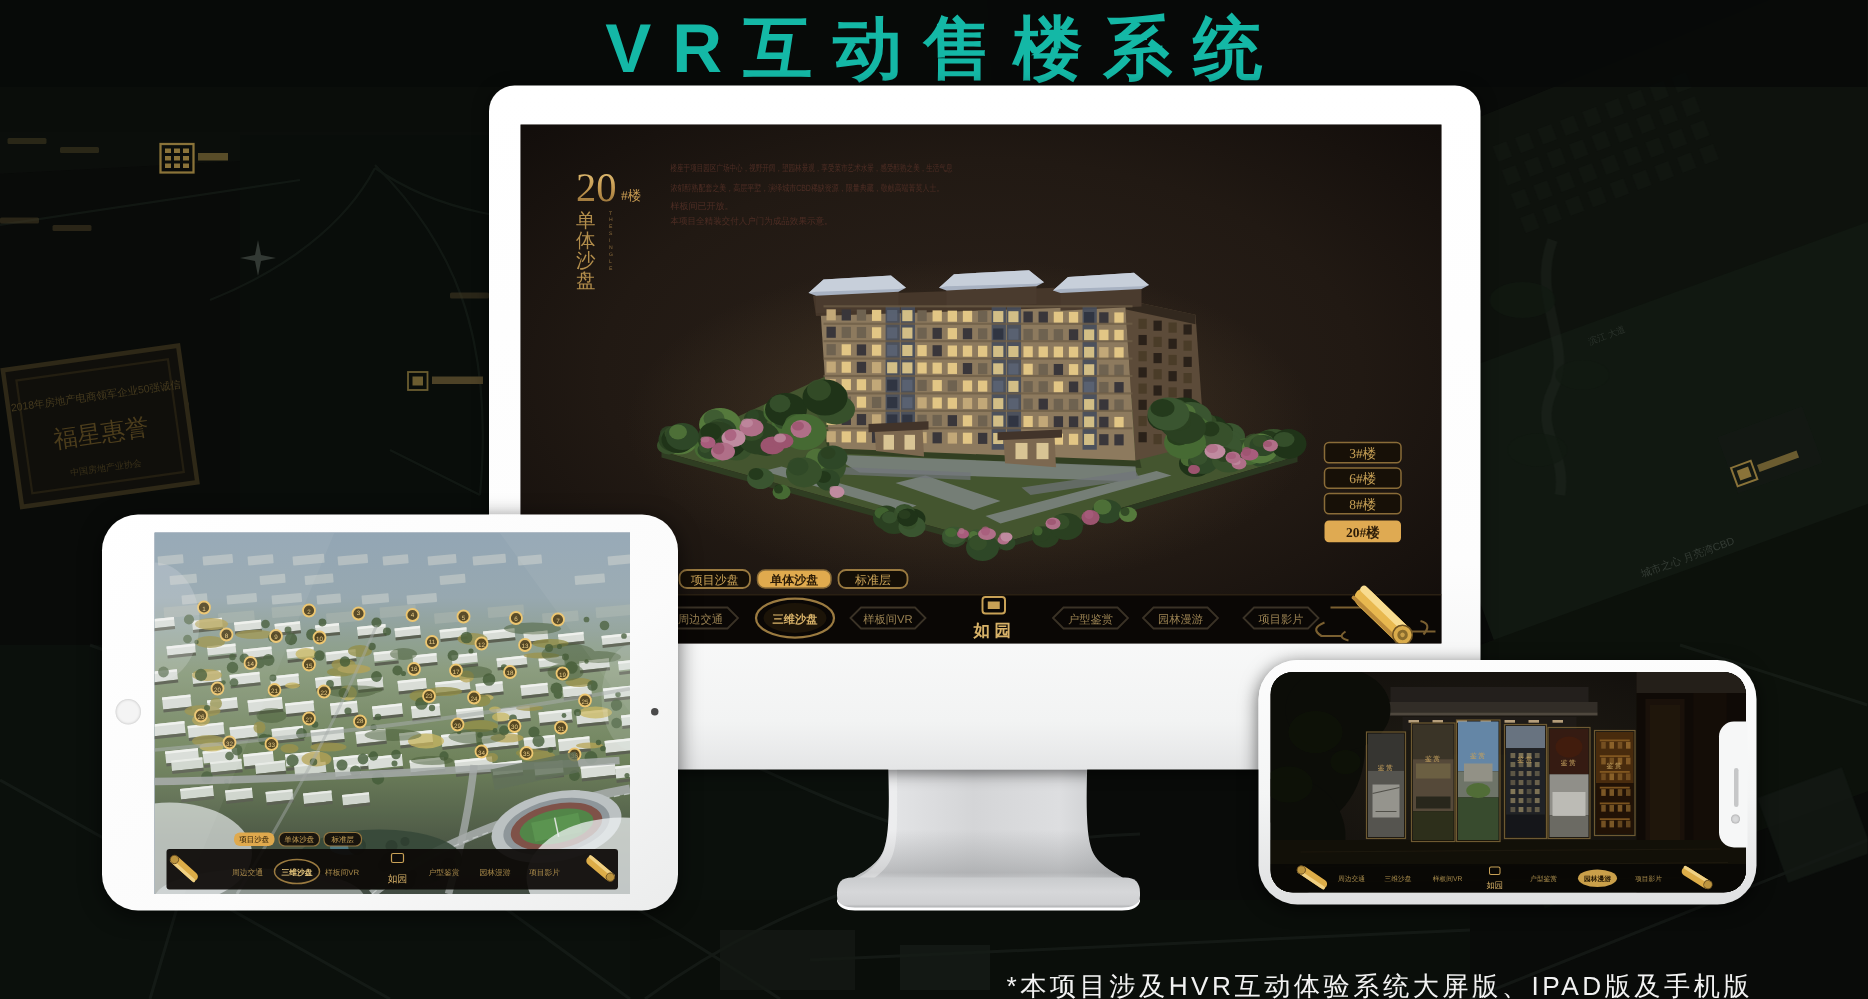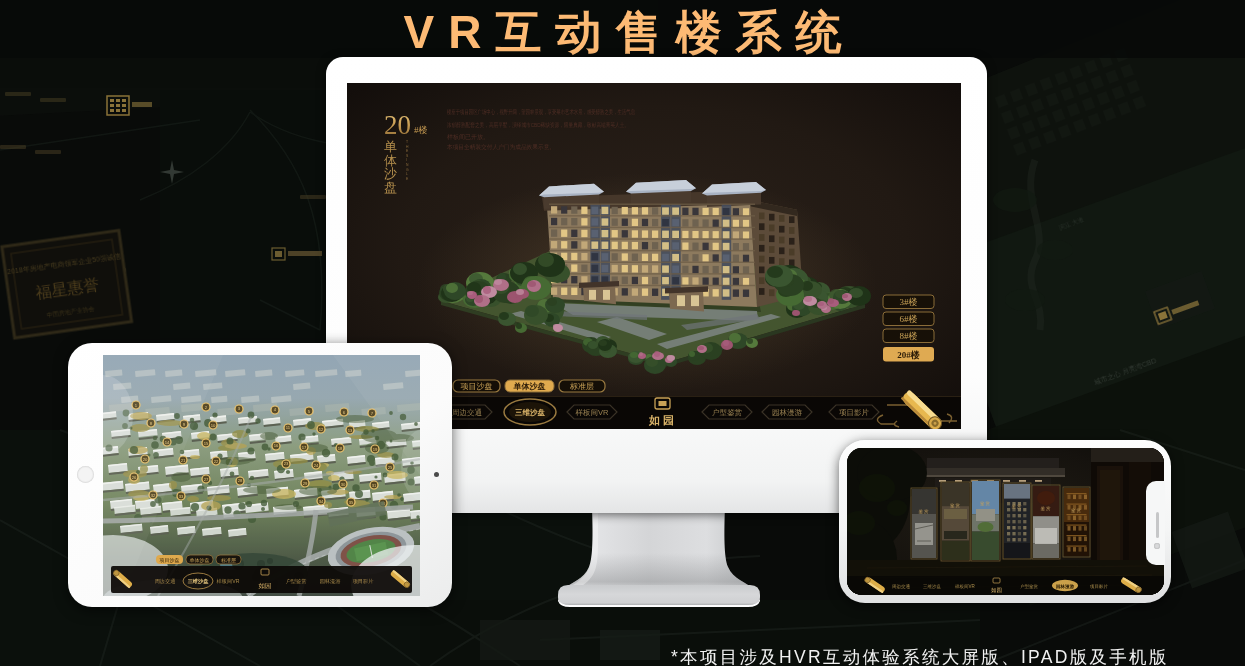--- a/index.html
+++ b/index.html
@@ -137,21 +137,21 @@
       <rect width="14" height="13" fill="none" stroke="#8a7339" stroke-width="1.3"></rect>
       <rect x="3" y="3" width="8" height="7" fill="#8a7339"></rect>
       <rect x="17" y="4" width="28" height="5" fill="#6b5c30"></rect>
     </g>
 <g fill="#3e463f" opacity="0.8">
 <text x="1095" y="385" font-size="7" transform="rotate(-20 1095 385)">城市之心 月亮湾CBD</text>
 <text x="1060" y="230" font-size="6" transform="rotate(-21 1060 230)" fill="#333b34">滨江 大道</text>
 </g>
 </svg>
 
-<div class="abs" style="left:0;top:2px;width:1245px;text-align:center;color:#fdba74;font-size:46px;font-weight:bold;letter-spacing:14px;text-indent:14px;font-family:'Liberation Sans',sans-serif;">VR互动售楼系统</div>
+<div class="abs" style="left:0;top:2px;width:1245px;text-align:center;color:#14b8a6;font-size:46px;font-weight:bold;letter-spacing:14px;text-indent:14px;font-family:'Liberation Sans',sans-serif;">VR互动售楼系统</div>
 
 <svg style="position:absolute;left:520px;top:505px;" width="300" height="115" viewBox="0 0 300 115">
 <defs>
 <linearGradient id="neckg" x1="0" y1="0" x2="1" y2="0">
         <stop offset="0" stop-color="#cfd1d3"></stop>
         <stop offset="0.1" stop-color="#e6e7e9"></stop>
         <stop offset="0.45" stop-color="#d4d5d7"></stop>
         <stop offset="0.75" stop-color="#dddee0"></stop>
         <stop offset="0.97" stop-color="#c4c6c8"></stop>
         <stop offset="1" stop-color="#b4b6b8"></stop>

